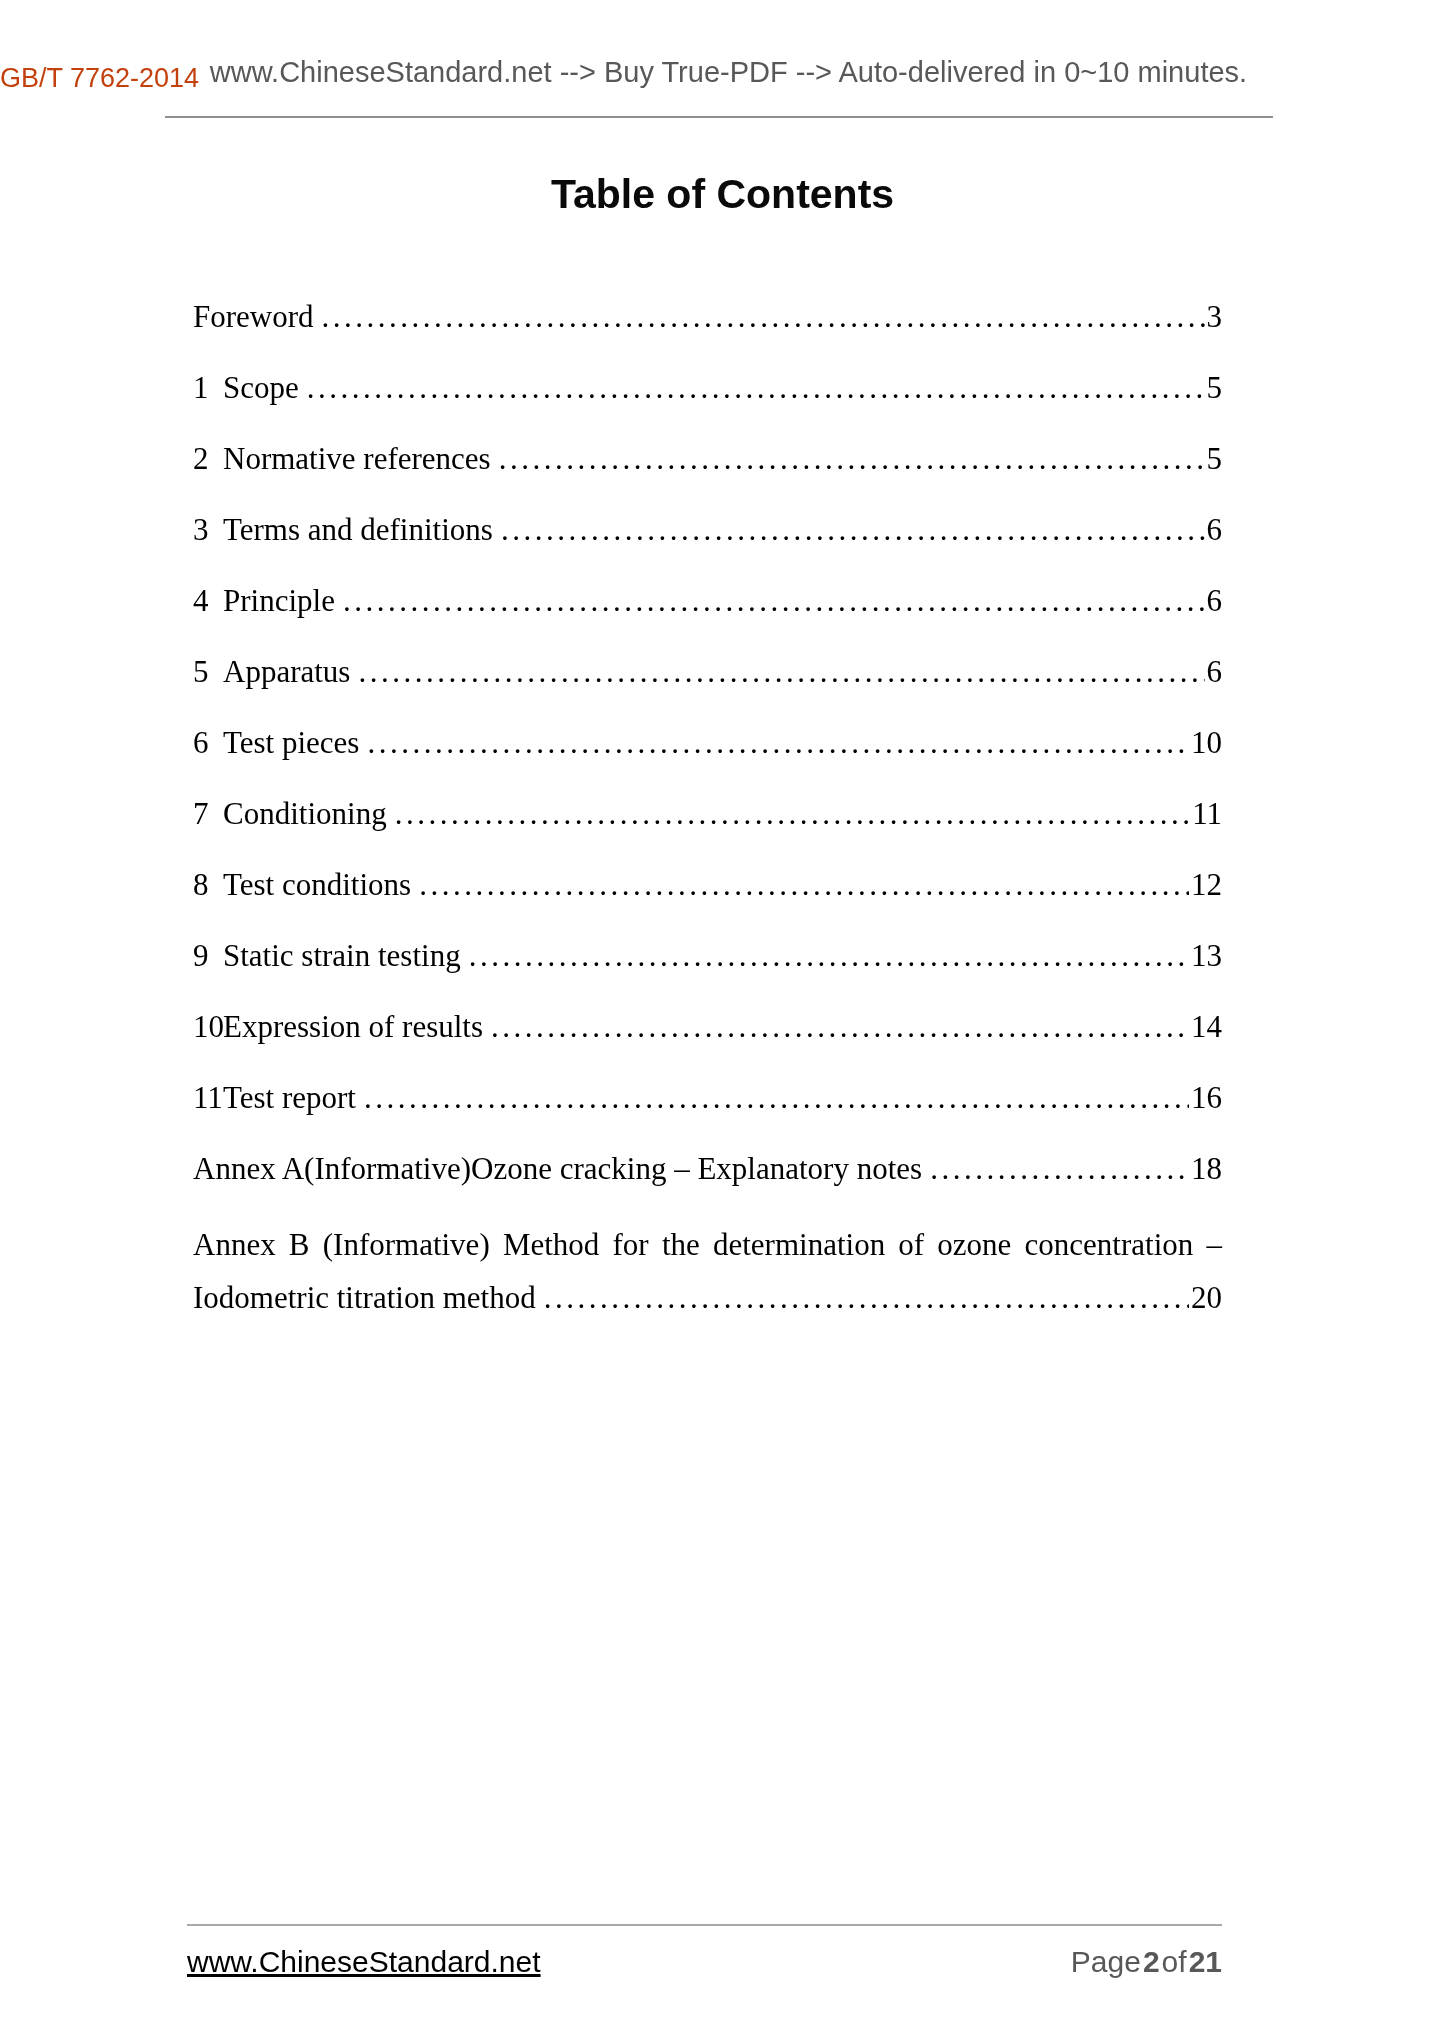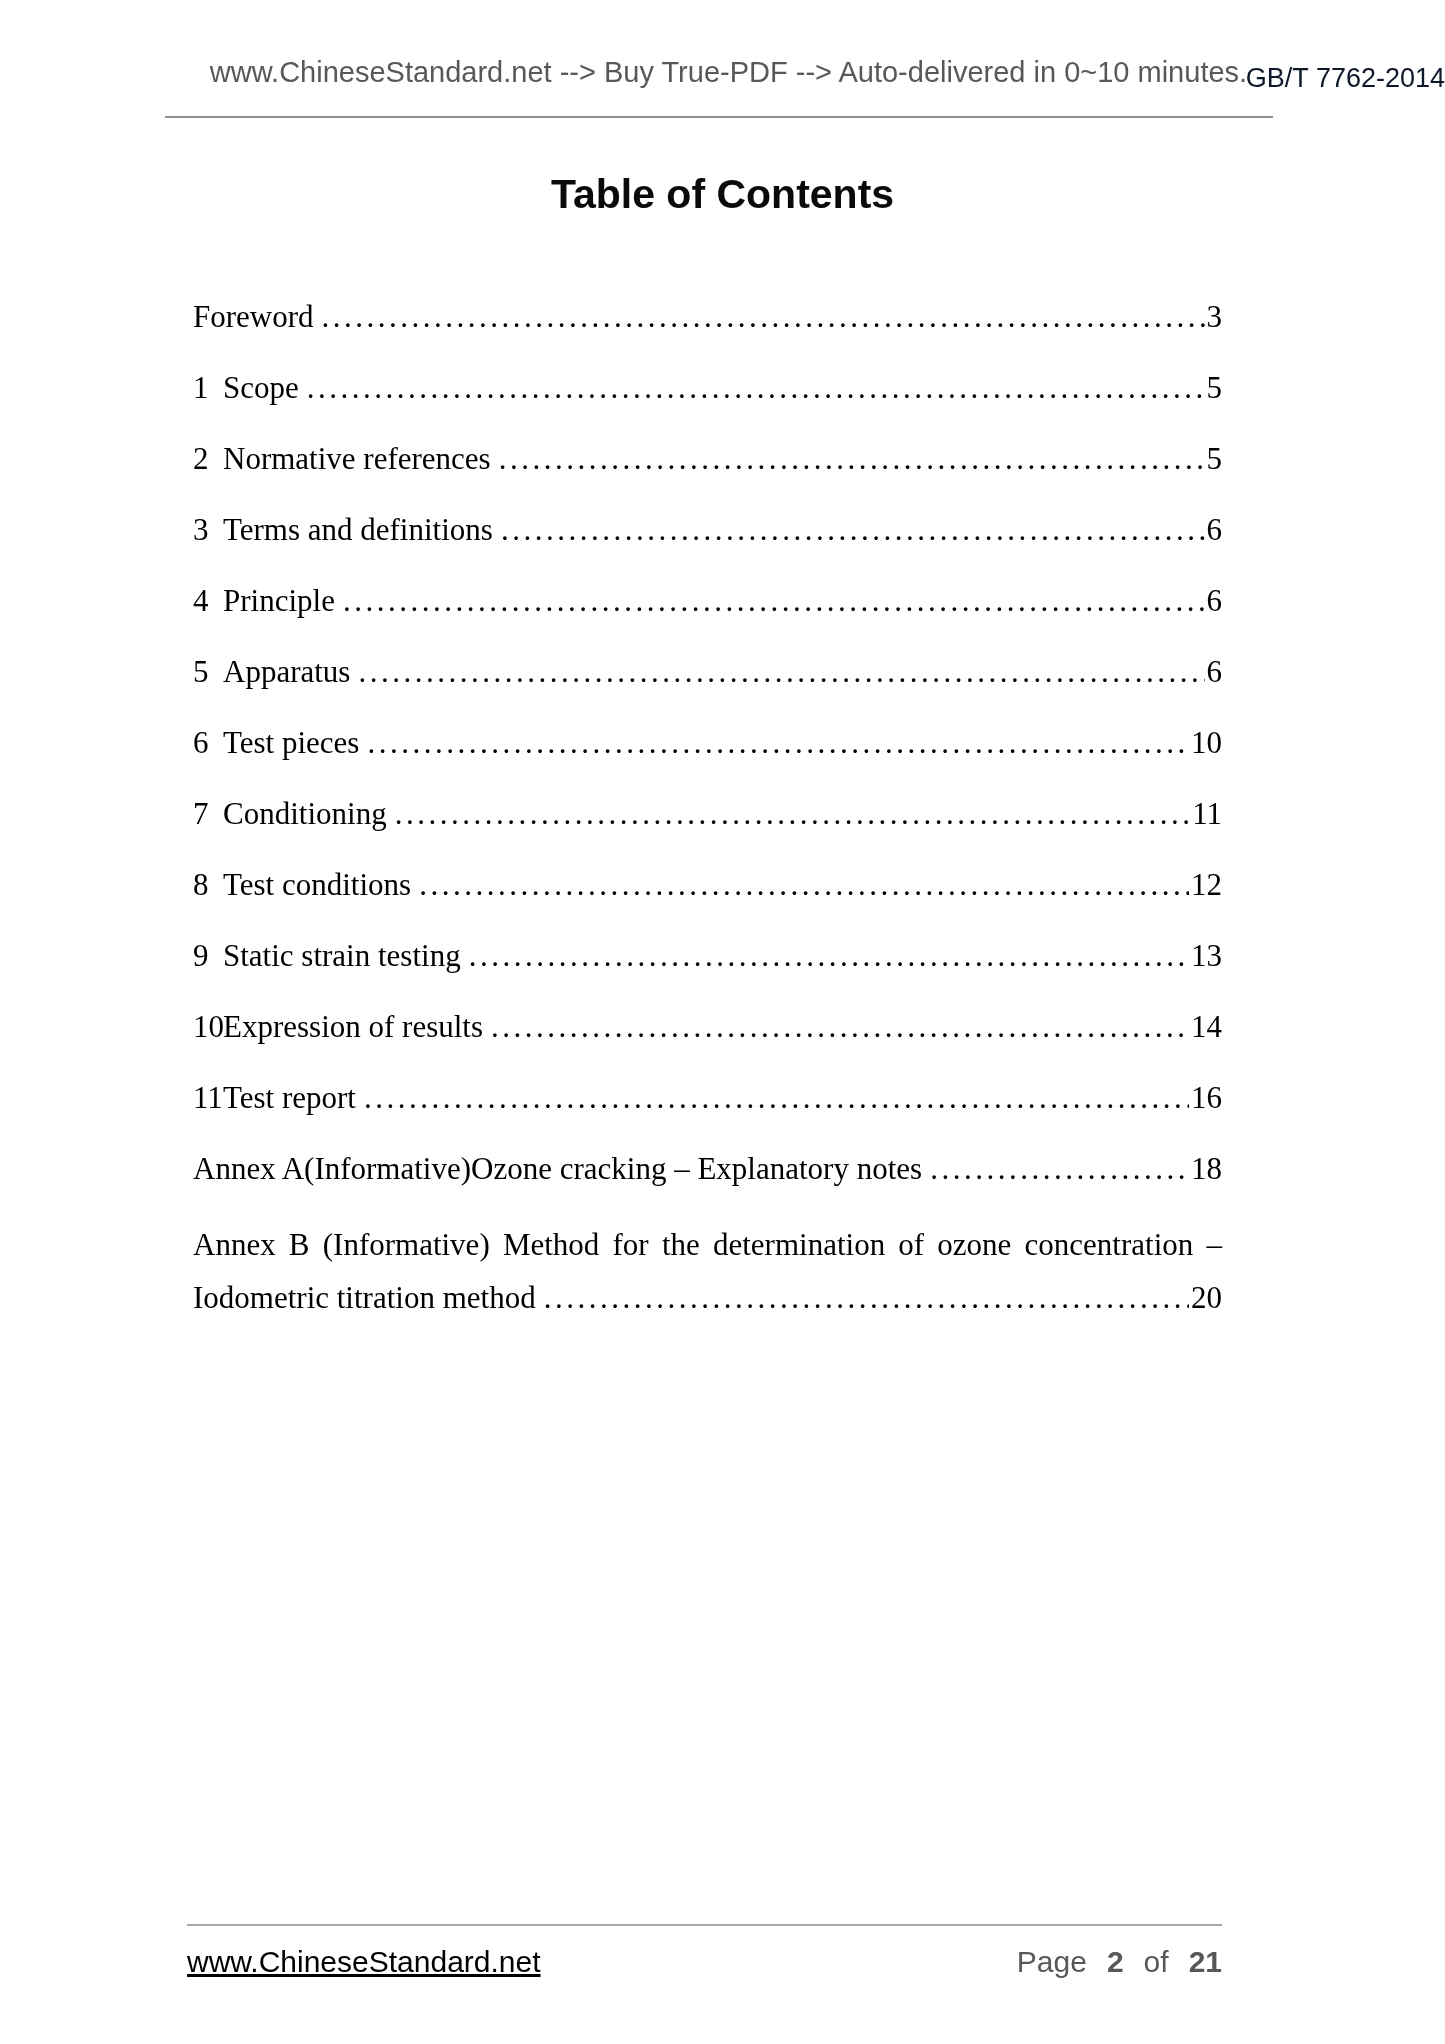--- a/index.html
+++ b/index.html
@@ -7,22 +7,22 @@
     width:1445px;height:2044px;position:relative;overflow:hidden;
     font-family:"Liberation Serif", serif;color:#000;
   }
   
   .hdr-marketing{
     position:absolute;top:56px;left:6px;width:1445px;text-align:center;
     font-family:"Liberation Sans", sans-serif;font-size:29px;color:#58585a;
     white-space:nowrap;
   }
   .hdr-standard{
-    position:absolute;top:63px;left:0;width:1445px;text-align:right;
-    font-family:"Liberation Sans", sans-serif;font-size:27px;color:#0f172a;
+    position:absolute;top:63px;left:0;width:1445px;text-align:left;
+    font-family:"Liberation Sans", sans-serif;font-size:27px;color:#c2410c;
     white-space:nowrap;
   }
   .hdr-rule{
     position:absolute;top:116px;left:165px;width:1108px;height:2px;background:#8f8f8f;
   }
   
   .doc-title{
     position:absolute;top:170px;left:0;width:1445px;text-align:center;
     font-family:"Liberation Sans", sans-serif;font-weight:bold;font-size:41px;
     color:#0a0a0a;line-height:48px;
@@ -54,21 +54,21 @@
   
   .ftr-rule{
     position:absolute;top:1924px;left:187px;width:1035px;height:2px;background:#a9a9a9;
   }
   .footer{
     position:absolute;top:1945px;left:187px;width:1035px;
     display:flex;justify-content:space-between;align-items:baseline;
     font-family:"Liberation Sans", sans-serif;font-size:30px;color:#58585a;
   }
   .site-link{text-decoration:underline;color:#000000;cursor:pointer;}
-  .pageinfo{display:flex;gap:20px;align-items:flex-end;}
+  .pageinfo{display:flex;gap:2px;align-items:flex-end;}
   .pageinfo .b{font-weight:bold;}
 </style>
 </head>
 <body>
 
 <div class="hdr-marketing">www.ChineseStandard.net --&gt; Buy True-PDF --&gt; Auto-delivered in 0~10 minutes.</div>
 <div class="hdr-standard">GB/T 7762-2014</div>
 <div class="hdr-rule"></div>
 
 <div class="doc-title">Table of Contents</div>

